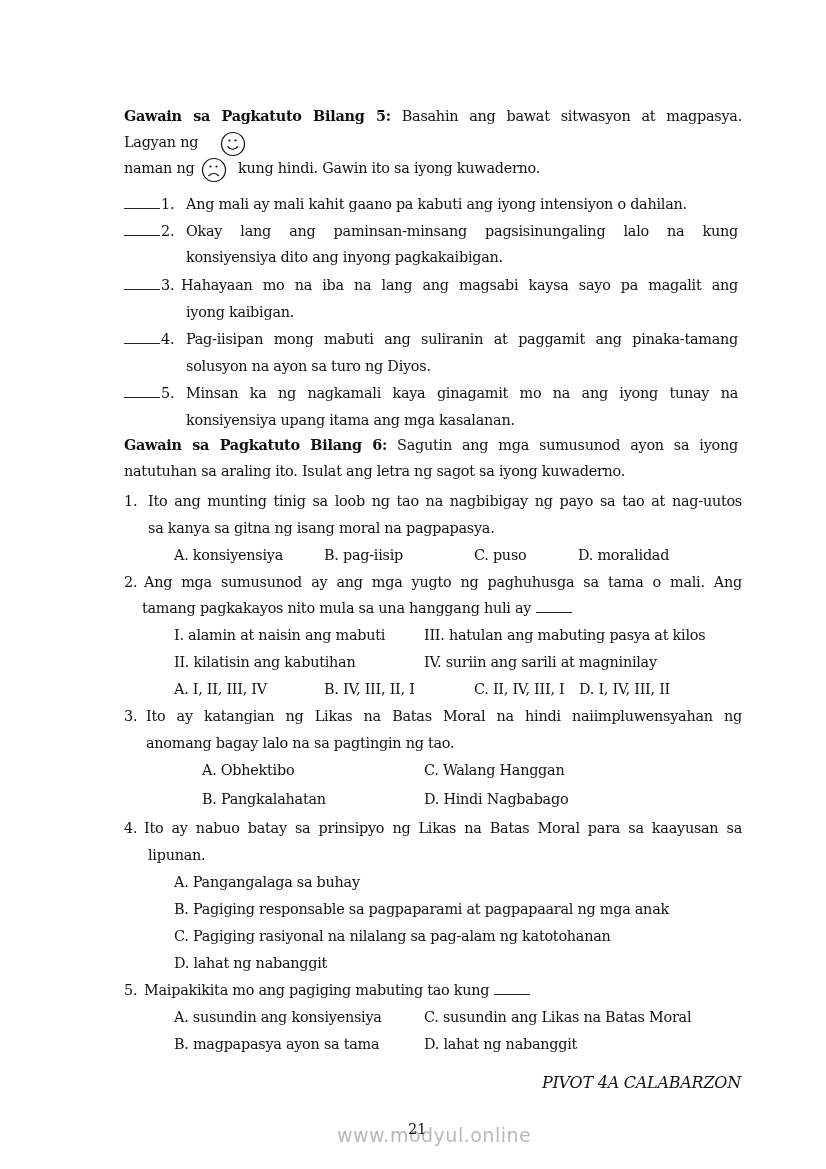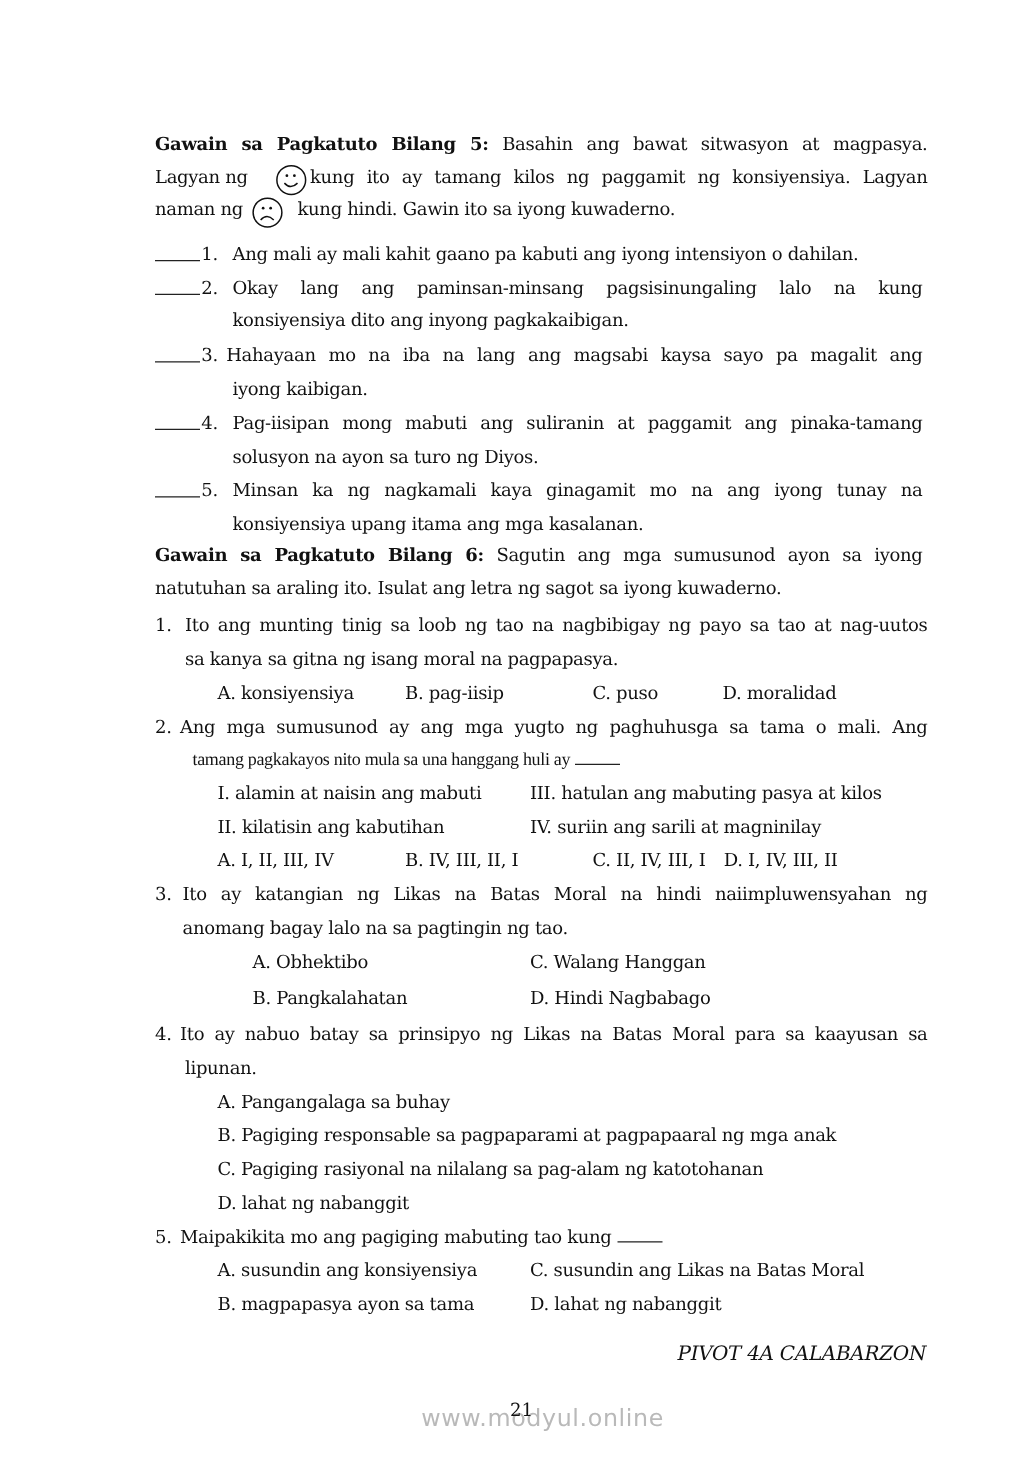--- a/index.html
+++ b/index.html
@@ -42,23 +42,20 @@
     <span>Lagyan ng</span>
   </div>
   <span class="face" style="position:absolute; left:220px; top:131px;">
     <svg width="26" height="26" viewBox="0 0 26 26">
       <circle cx="13" cy="13" r="11.5" fill="none" stroke="#111" stroke-width="1.2"></circle>
       <circle cx="9.5" cy="9.5" r="1.1" fill="#111"></circle>
       <circle cx="15.5" cy="9.5" r="1.1" fill="#111"></circle>
       <path d="M7.5 15.5 Q12.5 21 18 15.5" fill="none" stroke="#111" stroke-width="1.2"></path>
     </svg>
   </span>
-  <div class="line" style="left:248px; top:132px; width:494px; text-align:justify; text-align-last:justify; white-space:normal;">
-    <span>kung ito ay tamang kilos ng paggamit ng konsiyensiya. Lagyan</span>
-  </div>
 
   <div class="line" style="left:124px; top:158px;">
     <span>naman ng</span>
   </div>
   <span class="face" style="position:absolute; left:201px; top:157px;">
     <svg width="26" height="26" viewBox="0 0 26 26">
       <circle cx="13" cy="13" r="11.5" fill="none" stroke="#111" stroke-width="1.2"></circle>
       <circle cx="9.5" cy="9.5" r="1.1" fill="#111"></circle>
       <circle cx="15.5" cy="9.5" r="1.1" fill="#111"></circle>
       <path d="M7.5 19 Q12.5 13.5 18 19" fill="none" stroke="#111" stroke-width="1.2"></path>
@@ -114,21 +111,21 @@
     <div class="line" style="left:148px; top:518px;">sa kanya sa gitna ng isang moral na pagpapasya.</div>
     <div class="line" style="left:174px; top:545px;">A. konsiyensiya</div>
     <div class="line" style="left:324px; top:545px;">B. pag-iisip</div>
     <div class="line" style="left:474px; top:545px;">C. puso</div>
     <div class="line" style="left:578px; top:545px;">D. moralidad</div>
   </div>
 
   <div>
     <div class="line" style="left:124px; top:572px;">2.</div>
     <div class="line just" style="left:144px; top:572px; width:598px;">Ang mga sumusunod ay ang mga yugto ng paghuhusga sa tama o mali. Ang</div>
-    <div class="line" style="left:154px; top:598px;font-family:Liberation Serif, serif;">
+    <div class="line" style="left:142px; top:598px;">
       <span>tamang pagkakayos nito mula sa una hanggang huli ay</span>
       <span class="blank" style="width:36px;"></span>
     </div>
     <div class="line" style="left:174px; top:625px;">I. alamin at naisin ang mabuti</div>
     <div class="line" style="left:424px; top:625px;">III. hatulan ang mabuting pasya at kilos</div>
     <div class="line" style="left:174px; top:652px;">II. kilatisin ang kabutihan</div>
     <div class="line" style="left:424px; top:652px;">IV. suriin ang sarili at magninilay</div>
     <div class="line" style="left:174px; top:679px;">A. I, II, III, IV</div>
     <div class="line" style="left:324px; top:679px;">B. IV, III, II, I</div>
     <div class="line" style="left:474px; top:679px;">C. II, IV, III, I</div>

